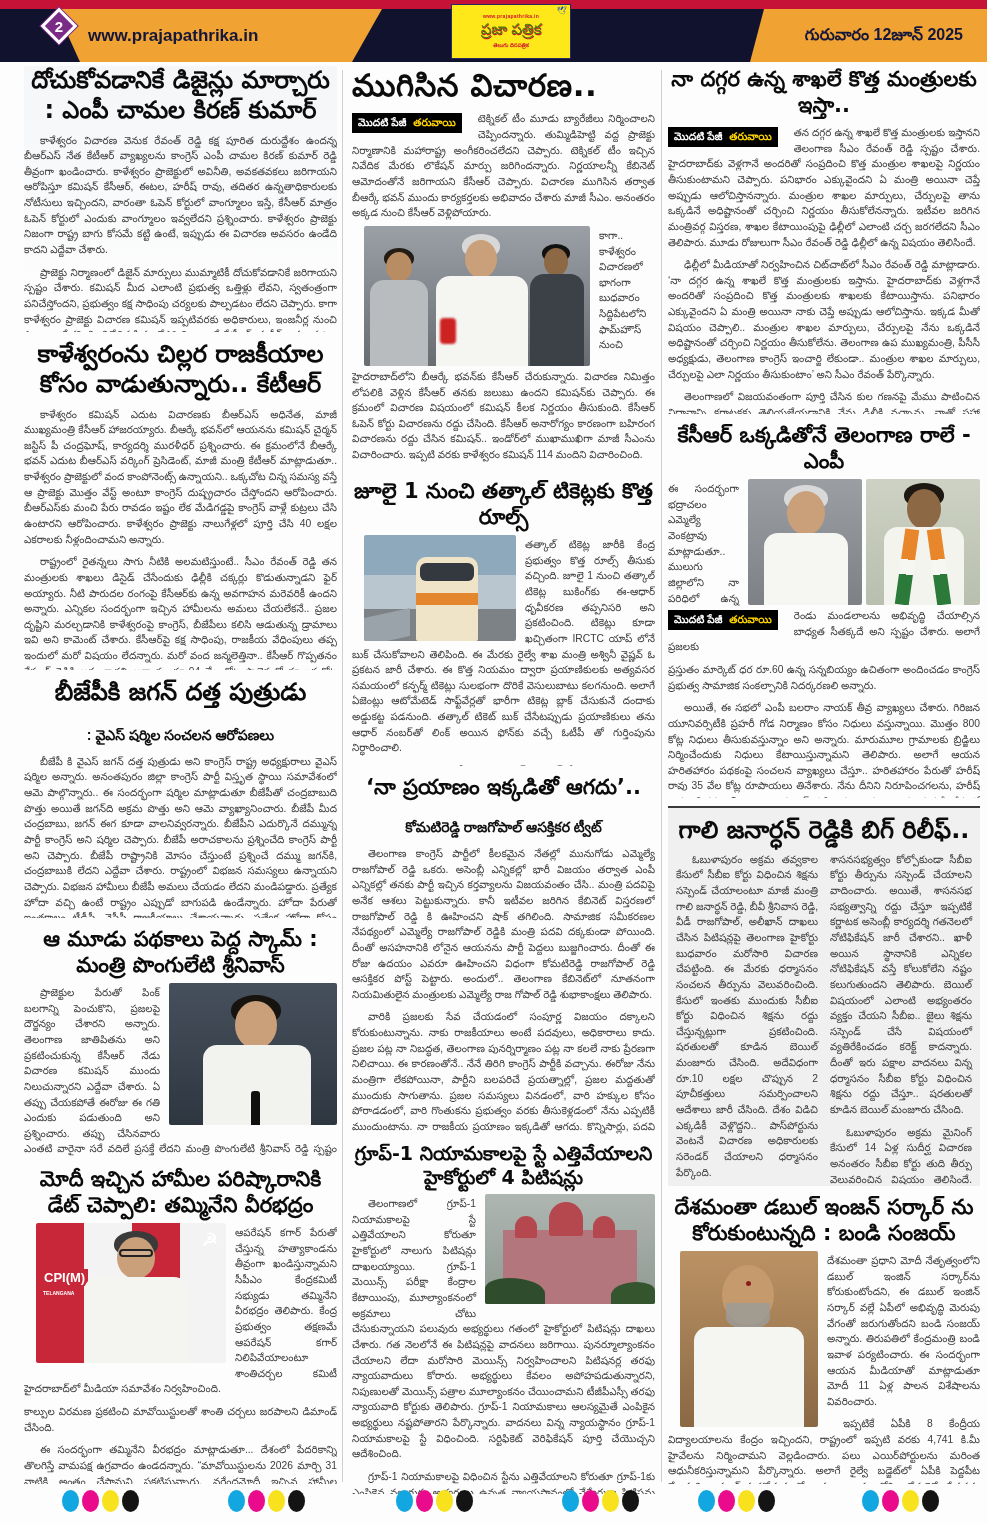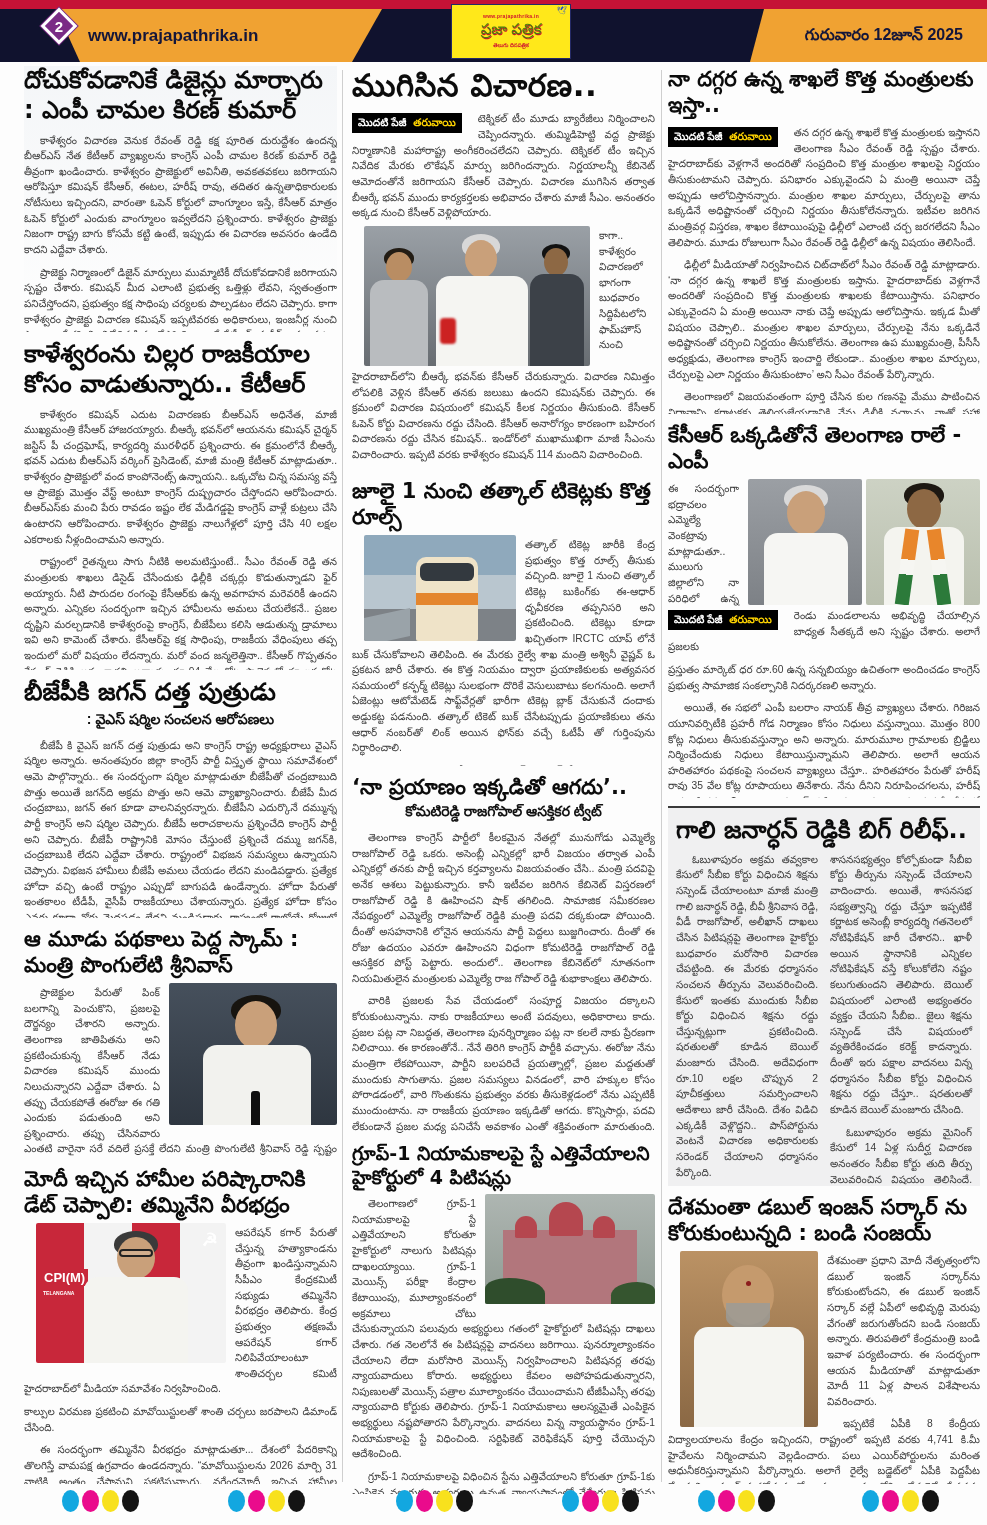--- a/index.html
+++ b/index.html
@@ -25,26 +25,26 @@
 
   
   .vline{position:absolute;top:70px;height:1412px;width:1px;background:#cfcfcf;z-index:1}
   .v1{left:342px}.v2{left:661px}
   .col{position:absolute;top:66px;z-index:2}
   .colL{left:24px;width:313px}
   .colM{left:352px;width:303px}
   .colR{left:668px;width:312px}
   .art{overflow:hidden;margin-bottom:8px}
 
-  .hl{font-weight:bold;color:#0c0c0c;text-align:left;line-height:1.24;font-family:"DejaVu Sans","Liberation Sans",sans-serif}
+  .hl{font-weight:bold;color:#0c0c0c;text-align:center;line-height:1.24;font-family:"DejaVu Sans","Liberation Sans",sans-serif}
   .hl25{font-size:24px}
   .hl22{font-size:21px}
   .hl20{font-size:19px}
   .hl33{font-size:31px;text-align:left;letter-spacing:.5px}
-  .sub{font-weight:bold;text-align:center;font-size:14px;color:#111;margin-top:3px}
+  .sub{font-weight:bold;text-align:center;font-size:14px;color:#111;margin-top:19px}
   .body{font-size:10.3px;line-height:1.52;color:#3b3b3b;text-align:justify;margin-top:7px}
   .ind{text-indent:16px}
   .tag{display:inline-block;background:#000;padding:2px 6px;font-size:10.5px;font-weight:bold;margin:2px 16px 2px 0;float:left}
   .tag .w{color:#fff}.tag .y{color:#ffd400;margin-left:4px}
   .twocol{column-count:2;column-gap:12px}
   .graybox{background:#f0f0f1;border-top:2px solid #3a3a3a;padding:8px 8px 4px 8px}
   .lgtint{background:linear-gradient(180deg,#f4f6f8 0%,#fdfdfd 90%)}
 
   
   .photo{position:relative;overflow:hidden;border-radius:2px;background:#8a8f94}

